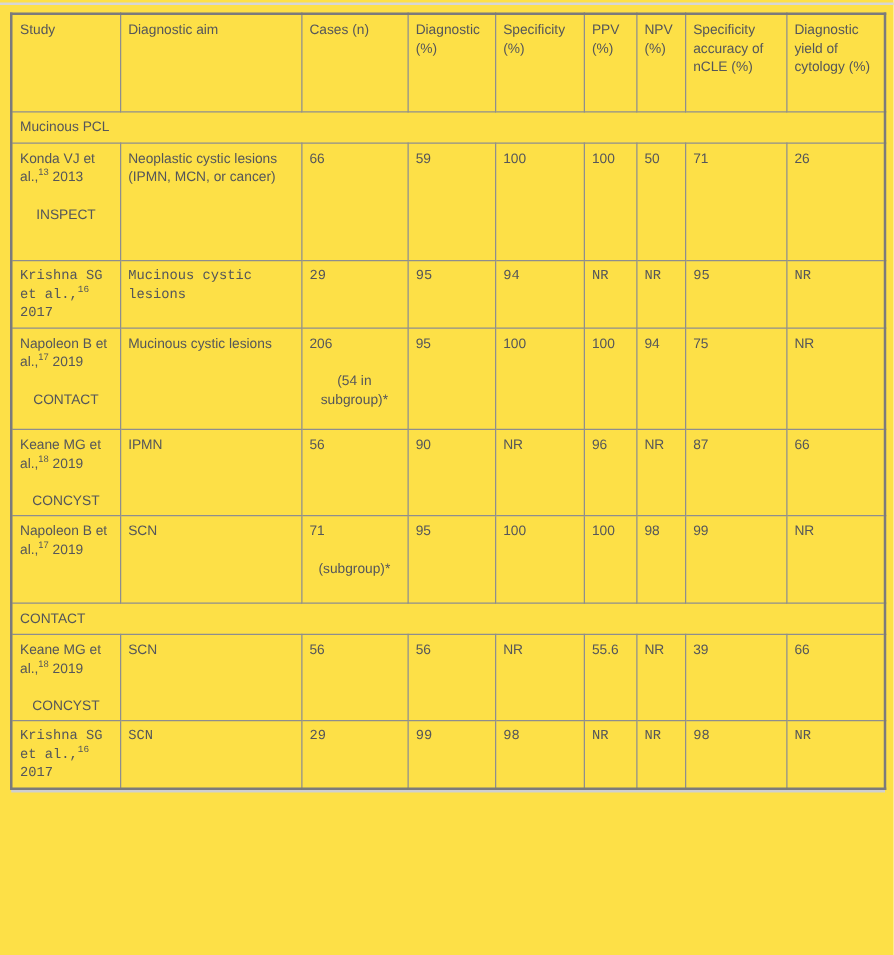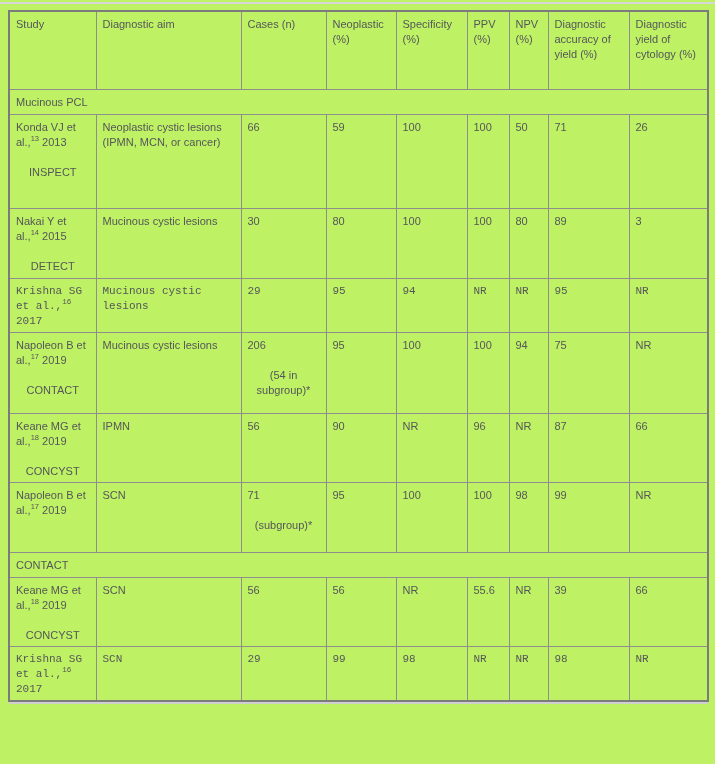--- a/index.html
+++ b/index.html
@@ -5,21 +5,21 @@
   html, body {
     margin: 0;
     padding: 0;
     background: #ffffff;
     width: 715px;
     height: 764px;
     font-family: "Liberation Sans", sans-serif;
   }
   * { box-sizing: border-box; }
 
-  .page { position: relative; width: 715px; height: 764px; background: #bef264; }
+  .page { position: relative; width: 715px; height: 764px; background: #fde047; }
 
   .top-rule {
     position: absolute;
     top: 2px; left: 0;
     width: 715px; height: 0;
     border-top: 2px solid #d6d6d6;
   }
 
   table.results {
     position: absolute;
@@ -79,25 +79,25 @@
       <col style="width:39px">
         <col style="width:81px">
         <col style="width:79px">
     </colgroup>
 
     <tbody>
         <tr class="rh-header">
       <th>Study</th>
       <th>Diagnostic aim</th>
       <th>Cases (n)</th>
-      <th>Neoplastic (%)</th>
+      <th>Diagnostic (%)</th>
       <th>Specificity (%)</th>
       <th>PPV (%)</th>
       <th>NPV (%)</th>
-      <th>Diagnostic accuracy of yield (%)</th>
+      <th>Specificity accuracy of nCLE (%)</th>
       <th>Diagnostic yield of cytology (%)</th>
     </tr>
 
     <tr class="rh-section">
       <td colspan="9">Mucinous PCL</td>
     </tr>
 
     <tr class="rh-konda">
       <td>
         <p><span>Konda VJ et al.,</span><sup>13</sup> <span>2013</span></p>
@@ -106,34 +106,20 @@
       <td>Neoplastic cystic lesions (IPMN, MCN, or cancer)</td>
       <td>66</td>
       <td>59</td>
       <td>100</td>
       <td>100</td>
       <td>50</td>
       <td>71</td>
       <td>26</td>
     </tr>
 
-    <tr class="rh-nakai">
-      <td>
-        <p><span>Nakai Y et al.,</span><sup>14</sup> <span>2015</span></p>
-        <p class="trial">DETECT</p>
-      </td>
-      <td>Mucinous cystic lesions</td>
-      <td>30</td>
-      <td>80</td>
-      <td>100</td>
-      <td>100</td>
-      <td>80</td>
-      <td>89</td>
-      <td>3</td>
-    </tr>
 
     <tr class="rh-krish">
       <td>
         <p><span>Krishna SG et al.,</span><sup>16</sup> <span>2017</span></p>
       </td>
       <td>Mucinous cystic lesions</td>
       <td>29</td>
       <td>95</td>
       <td>94</td>
       <td>NR</td>

